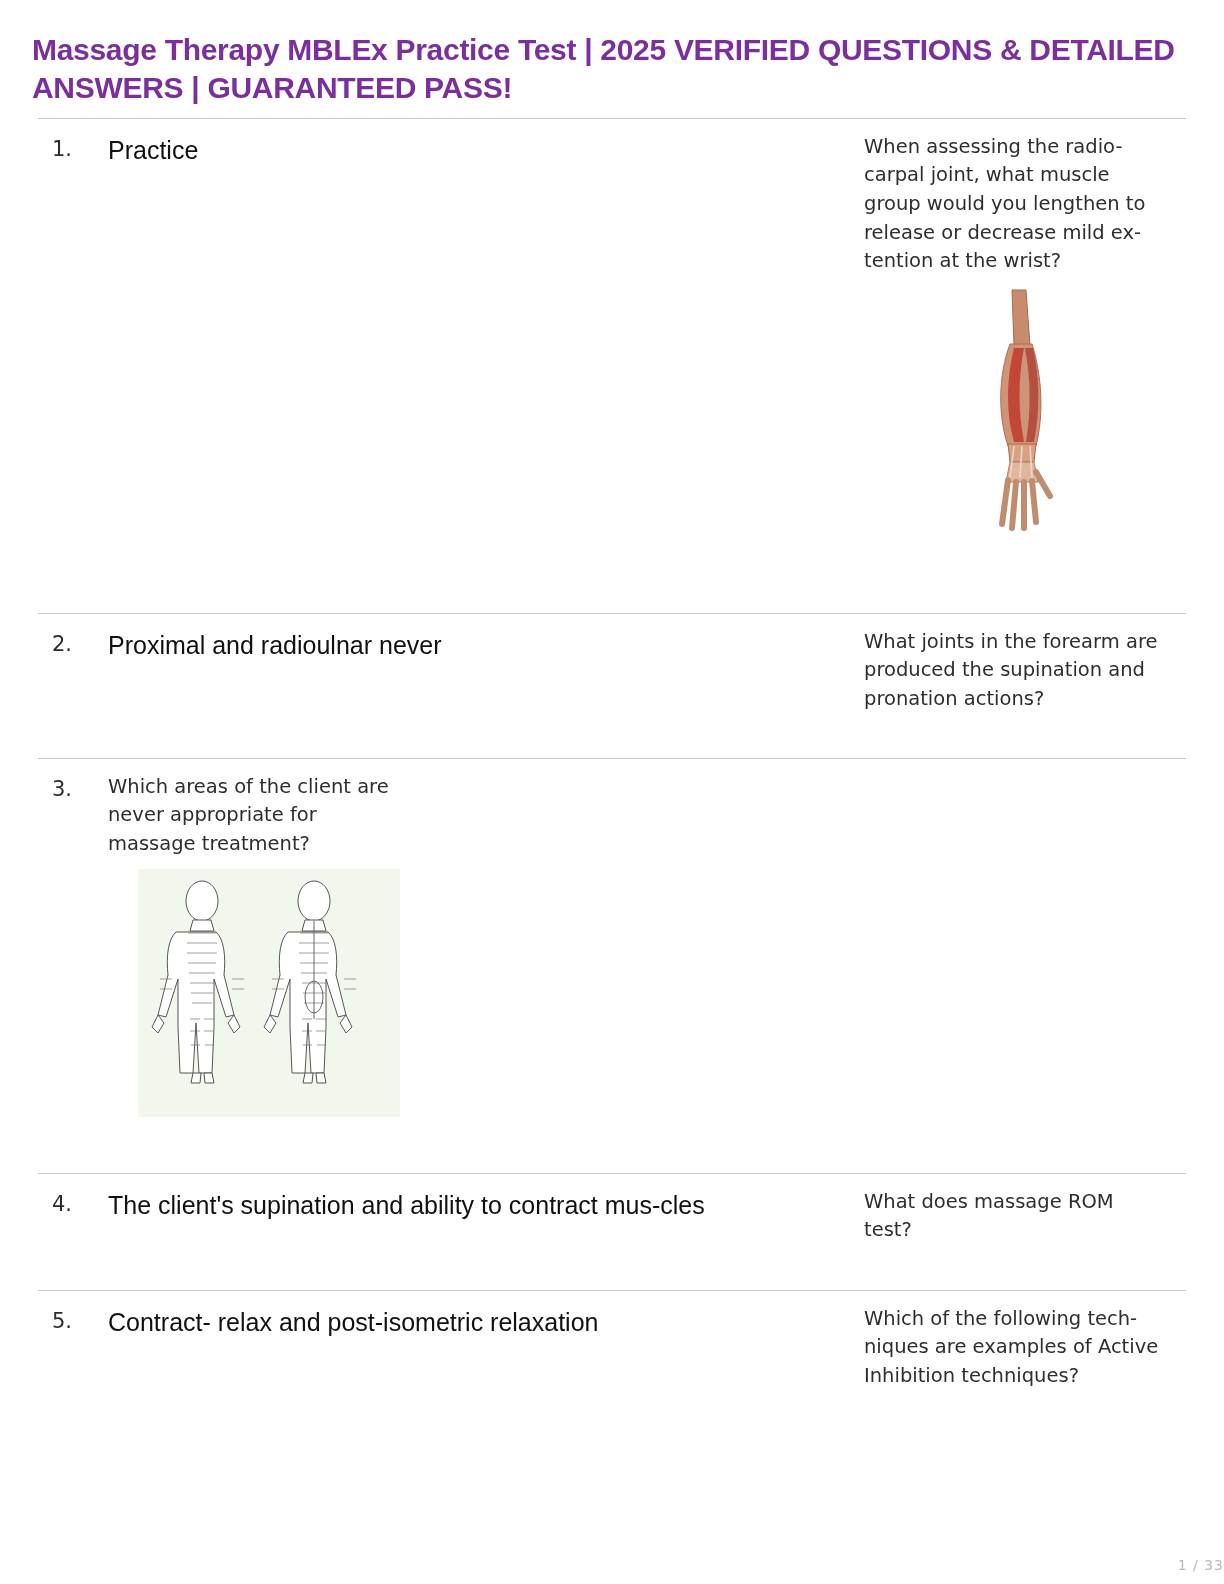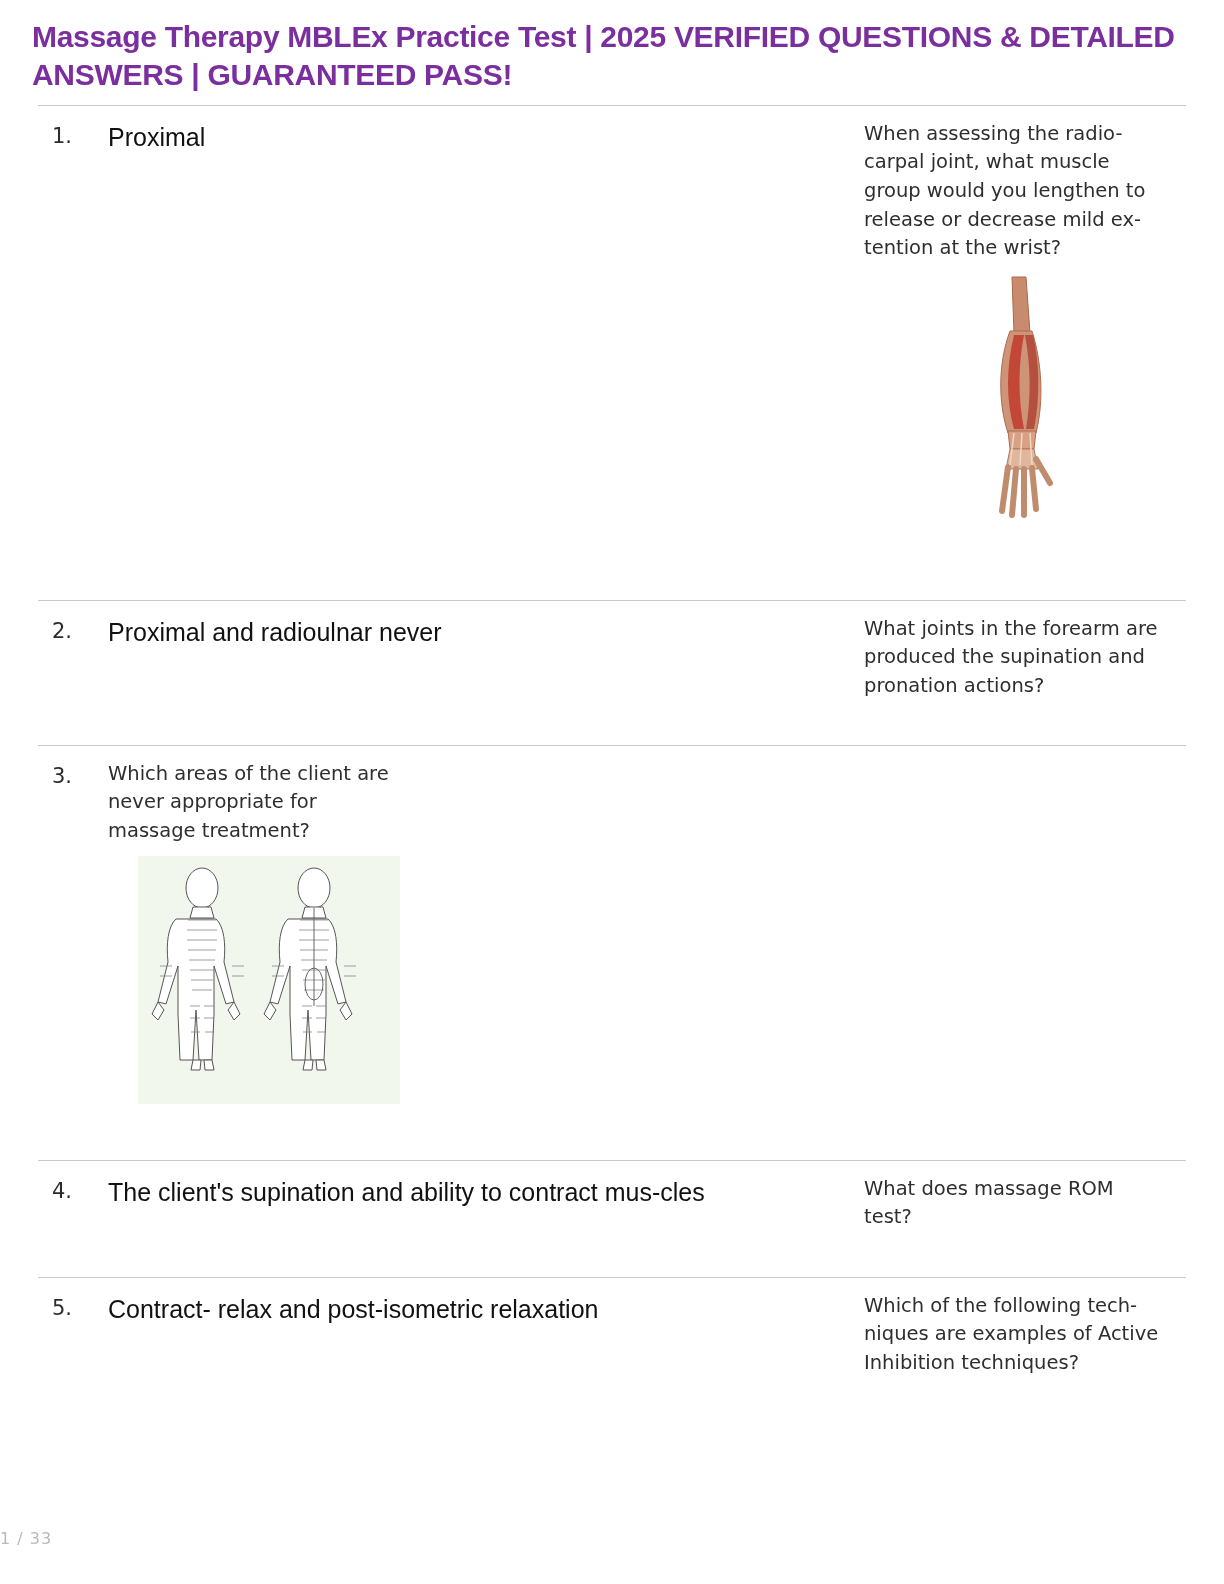--- a/index.html
+++ b/index.html
@@ -23,21 +23,21 @@
     padding: 0 40px;
   }
   .doc-title {
     font-family: "Liberation Sans", sans-serif;
     font-weight: bold;
     font-size: 30px;
     line-height: 1.28;
     color: #7b2f9e;
     letter-spacing: -0.3px;
     padding: 14px 0 10px 0;
-    margin: 4px 0 0 -8px;
+    margin: 17px 0 0 -8px;
   }
   .rule {
     border-top: 1px solid #c9c9c9;
     height: 0;
     margin: 0 -2px;
   }
   .qa-row {
     display: flex;
     align-items: flex-start;
     padding: 14px 0 10px 0;
@@ -88,40 +88,40 @@
   }
   .row-1 { min-height: 470px; }
   .row-2 { min-height: 120px; }
   .row-3 { min-height: 390px; }
   .row-4 { min-height: 92px; }
   .row-5 { min-height: 140px; }
   .page-footer {
     position: absolute;
     left: 0;
     right: 0;
-    bottom: 40px;
-    text-align: left;
-    font-size: 16px;
+    bottom: 28px;
+    text-align: right;
+    font-size: 14px;
     color: #b9b9b9;
     font-family: "DejaVu Sans", sans-serif;
     letter-spacing: 1px;
   }
 </style>
 </head>
 <body>
 
 <div class="page">
 
   <h1 class="doc-title">Massage Therapy MBLEx Practice Test | 2025 VERIFIED QUESTIONS &amp; DETAILED ANSWERS | GUARANTEED PASS!</h1>
 
   <div class="rule"></div>
 
   <div class="qa-row row-1">
     <div class="num">1.</div>
-    <div class="answer">Proximal</div>
+    <div class="answer">Practice</div>
     <div class="question">
       <span class="q-text">When assessing the radio-carpal joint, what muscle group would you lengthen to release or decrease mild ex-tention at the wrist?</span>
       <span class="figure">
         <svg class="fig-arm" viewBox="0 0 300 245" xmlns="http://www.w3.org/2000/svg" aria-hidden="true">
           <g transform="translate(120,0)">
 
             <path d="M28 4 L42 4 L46 60 L30 60 Z" fill="#c98b6e" stroke="#a9694c" stroke-width="1"></path>
 
             <path d="M26 58 C14 90, 14 130, 24 160 L52 160 C60 128, 58 90, 48 58 Z" fill="#cf9478" stroke="#ad6c4e" stroke-width="1"></path>
 

